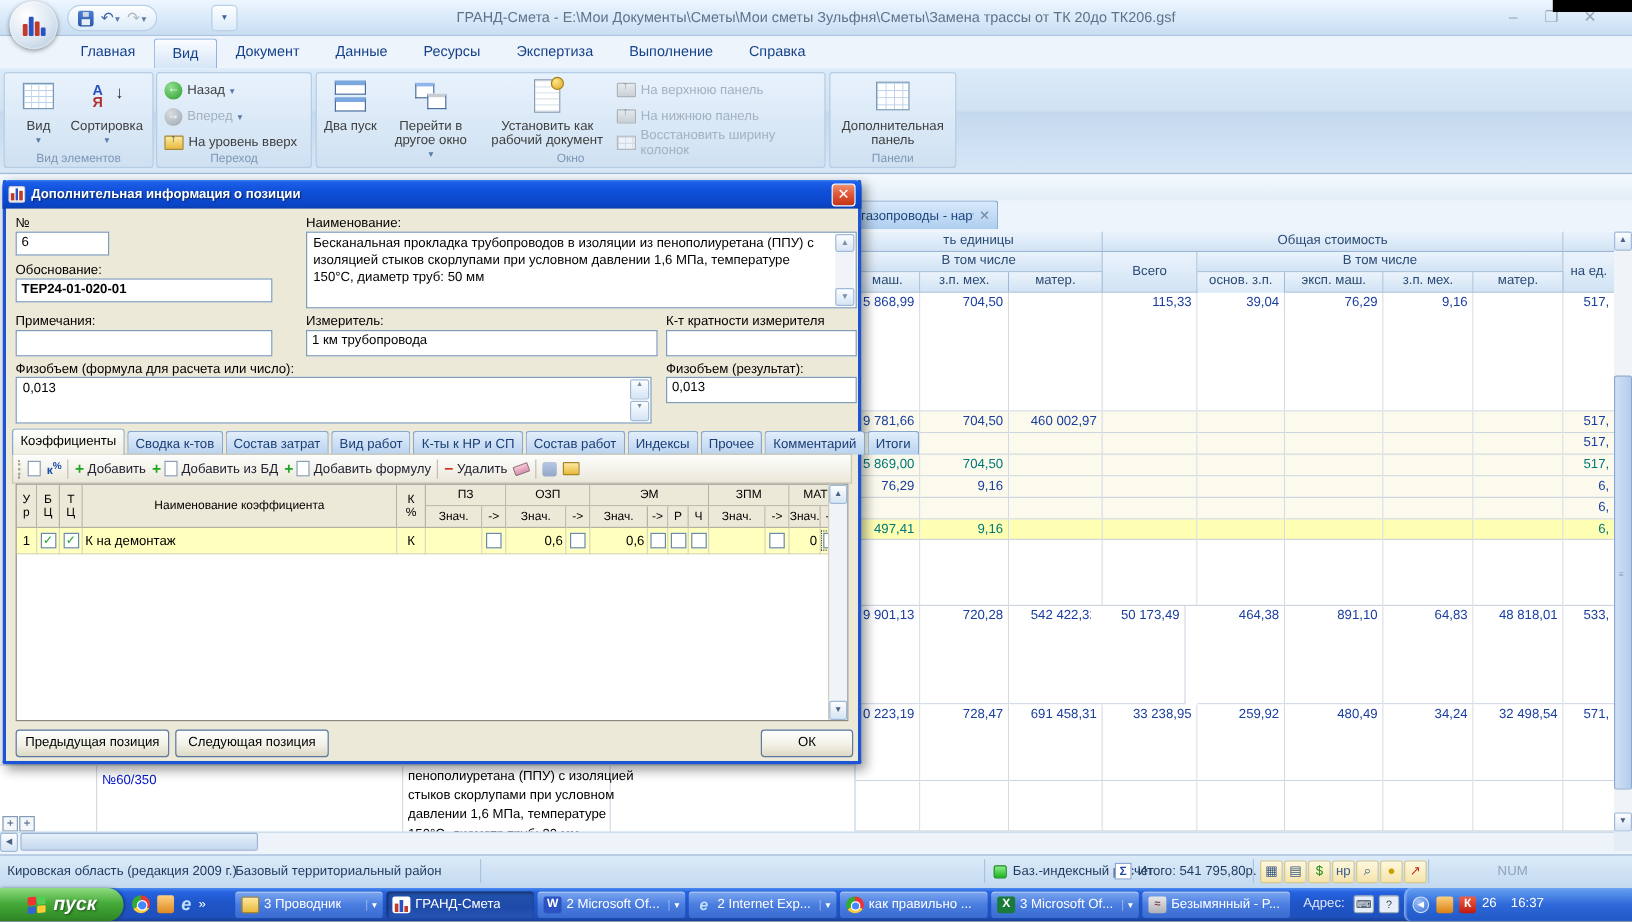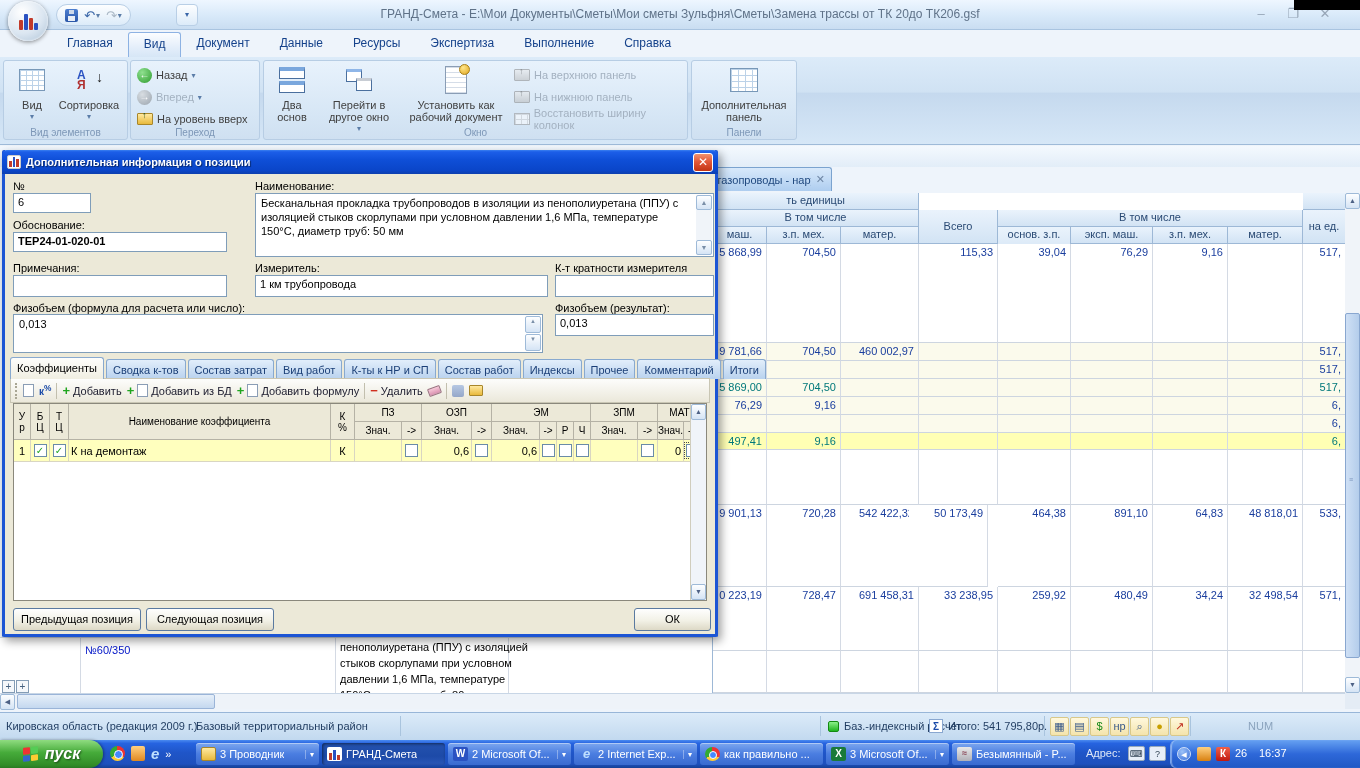--- a/index.html
+++ b/index.html
@@ -266,21 +266,21 @@
     </div>
 
     <div class="rgroup" style="left:263px;width:425px">
       <div class="bigbtn" style="left:6px;width:44px">
         <span class="bicon">
             <span class="icon-twowin">
               <i></i>
               <i></i>
             </span>
           </span>
-        <span>Два основ</span>
+        <span>Два пуск</span>
       </div>
       <div class="bigbtn" style="left:55px;width:80px">
         <span class="bicon">
             <span class="icon-gotowin">
               <i></i>
               <i></i>
             </span>
           </span>
         <span>Перейти в другое окно</span>
           <span class="caret">▾</span>
@@ -318,20 +318,21 @@
   </div>
 
   <div class="mainstrip"></div>
   <div class="doctab">
     <span style="overflow:hidden;white-space:nowrap">ние и газопроводы - наружны</span>
     <span class="x">✕</span>
   </div>
 
   <div class="est-table" id="estTable">
       <div class="est-h" style="left: 0px; top: 0px; width: 206px; height: 17px; line-height: 15px;">ть единицы</div>
+      <div class="est-h" style="left: 206px; top: 0px; width: 384px; height: 17px; line-height: 15px;">Общая стоимость</div>
       <div class="est-h" style="left: 590px; top: 0px; width: 43px; height: 17px; line-height: 15px;"></div>
       <div class="est-h" style="left: 0px; top: 17px; width: 206px; height: 17px; line-height: 15px;">В том числе</div>
       <div class="est-h" style="left: 206px; top: 17px; width: 79px; height: 34px; line-height: 32px;">Всего</div>
       <div class="est-h" style="left: 285px; top: 17px; width: 305px; height: 17px; line-height: 15px;">В том числе</div>
       <div class="est-h" style="left: 590px; top: 17px; width: 43px; height: 34px; line-height: 32px;">на ед.</div>
       <div class="est-h" style="left: 0px; top: 34px; width: 54px; height: 17px; line-height: 15px;">маш.</div>
       <div class="est-h" style="left: 54px; top: 34px; width: 74px; height: 17px; line-height: 15px;">з.п. мех.</div>
       <div class="est-h" style="left: 128px; top: 34px; width: 78px; height: 17px; line-height: 15px;">матер.</div>
       <div class="est-h" style="left: 285px; top: 34px; width: 73px; height: 32px; line-height: 15px;">основ. з.п.</div>
       <div class="est-h" style="left: 358px; top: 34px; width: 82px; height: 17px; line-height: 15px;">эксп. маш.</div>

